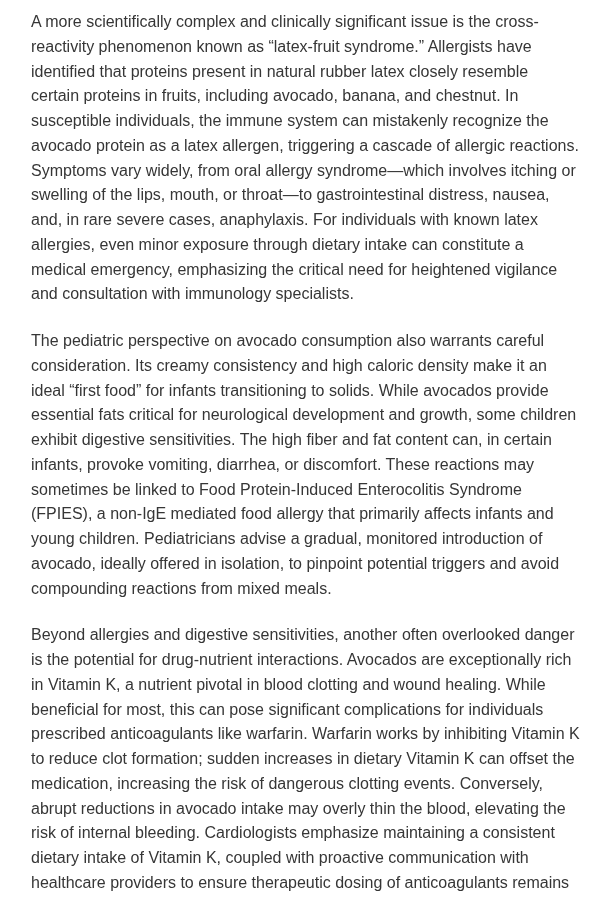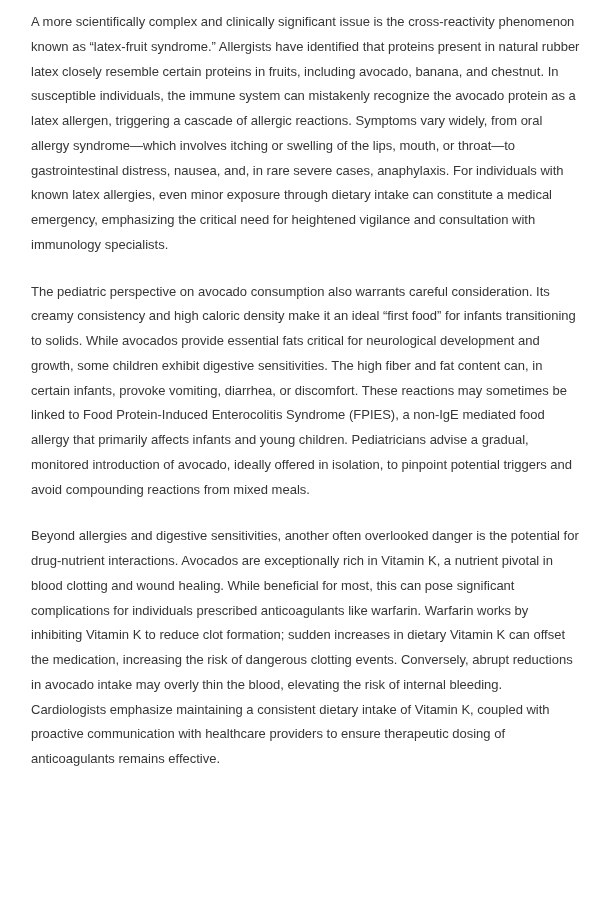--- a/index.html
+++ b/index.html
@@ -13,21 +13,21 @@
       overflow: hidden;
     }
     .article {
       padding: 10px 24px 0 31px;
       box-sizing: border-box;
       width: 604px;
     }
     .para {
       margin: 0 0 22px 0;
       font-family: "Liberation Sans", sans-serif;
-      font-size: 13px;
+      font-size: 16px;
       line-height: 24.75px;
       color: #363636;
       letter-spacing: 0;
     }
   </style>
 </head>
 <body>
 
 <div class="article">
   <p class="para">A more scientifically complex and clinically significant issue is the cross-reactivity phenomenon known as “latex-fruit syndrome.” Allergists have identified that proteins present in natural rubber latex closely resemble certain proteins in fruits, including avocado, banana, and chestnut. In susceptible individuals, the immune system can mistakenly recognize the avocado protein as a latex allergen, triggering a cascade of allergic reactions. Symptoms vary widely, from oral allergy syndrome—which involves itching or swelling of the lips, mouth, or throat—to gastrointestinal distress, nausea, and, in rare severe cases, anaphylaxis. For individuals with known latex allergies, even minor exposure through dietary intake can constitute a medical emergency, emphasizing the critical need for heightened vigilance and consultation with immunology specialists.</p>

